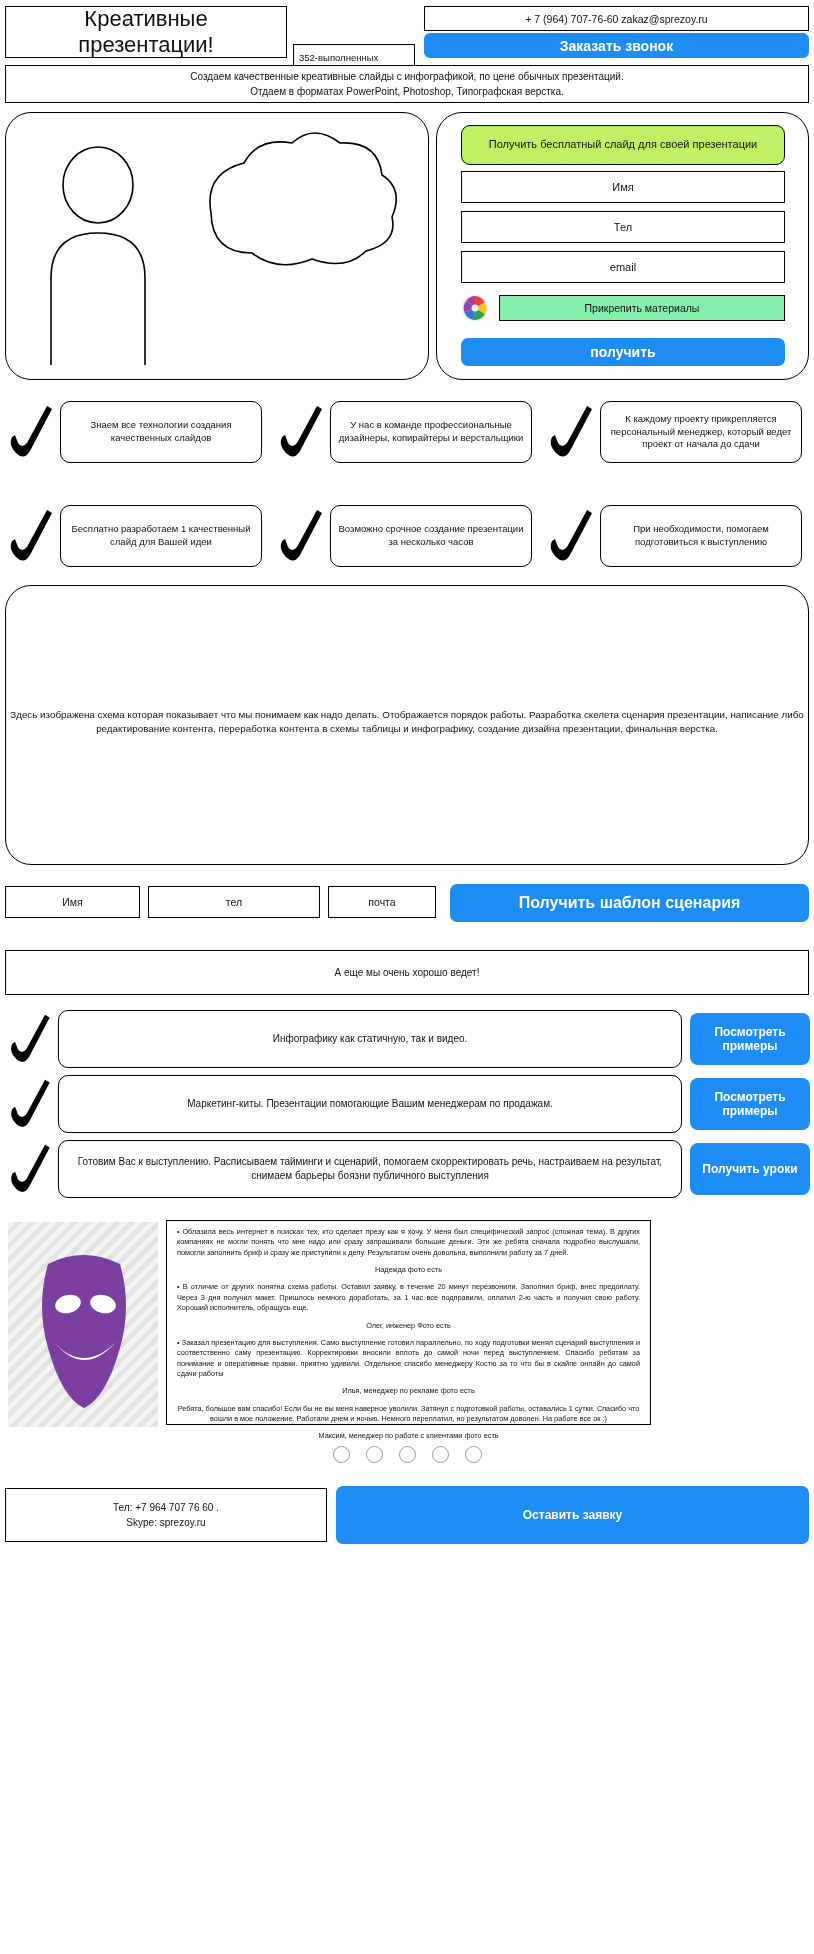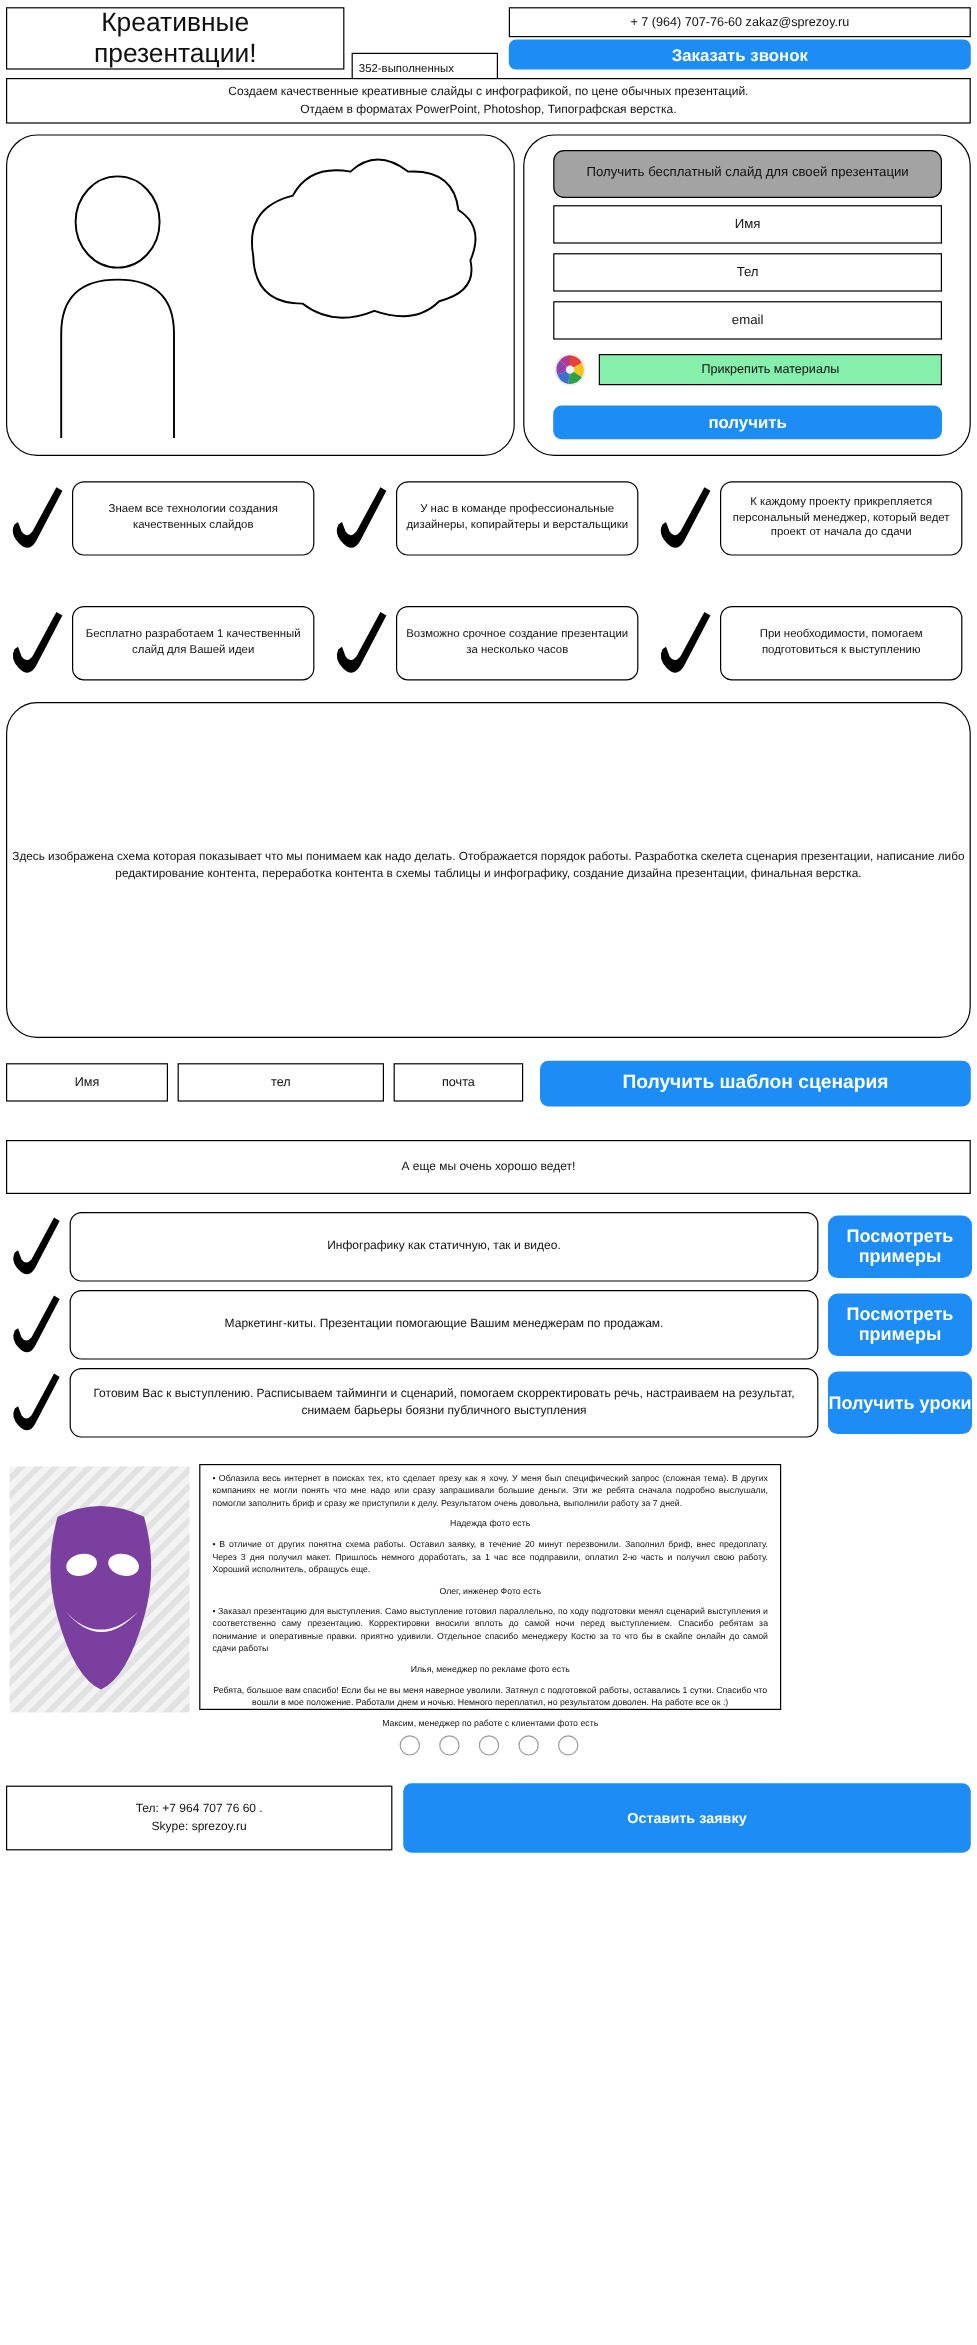--- a/index.html
+++ b/index.html
@@ -17,21 +17,21 @@
     position: relative;
   }
 
   
   .bx {
     border: 1.6px solid #000;
     background: #fff;
   }
   .rbx {
     border: 1.6px solid #000;
-    background: #a3a3a3;
+    background: #bef264;
     border-radius: 10px;
   }
   .blue-btn {
     background: #1d8cf5;
     color: #fff;
     border-radius: 7px;
     display: flex;
     align-items: center;
     justify-content: center;
     text-align: center;
@@ -246,21 +246,21 @@
     font-size: 10px;
     line-height: 1.4;
     border: 1.6px solid #000;
     border-radius: 10px;
     padding: 2px 10px;
   }
   .svc .act {
     flex: 0 0 120px;
     width: 120px; height: 52px;
     margin-left: 8px;
-    font-size: 15px;
+    font-size: 12px;
     border-radius: 8px;
   }
 
   
   #testimonials-band {
     position: absolute;
     left: 0; top: 1213px;
     width: 814px; height: 233px;
     background: #ffffff;
   }

